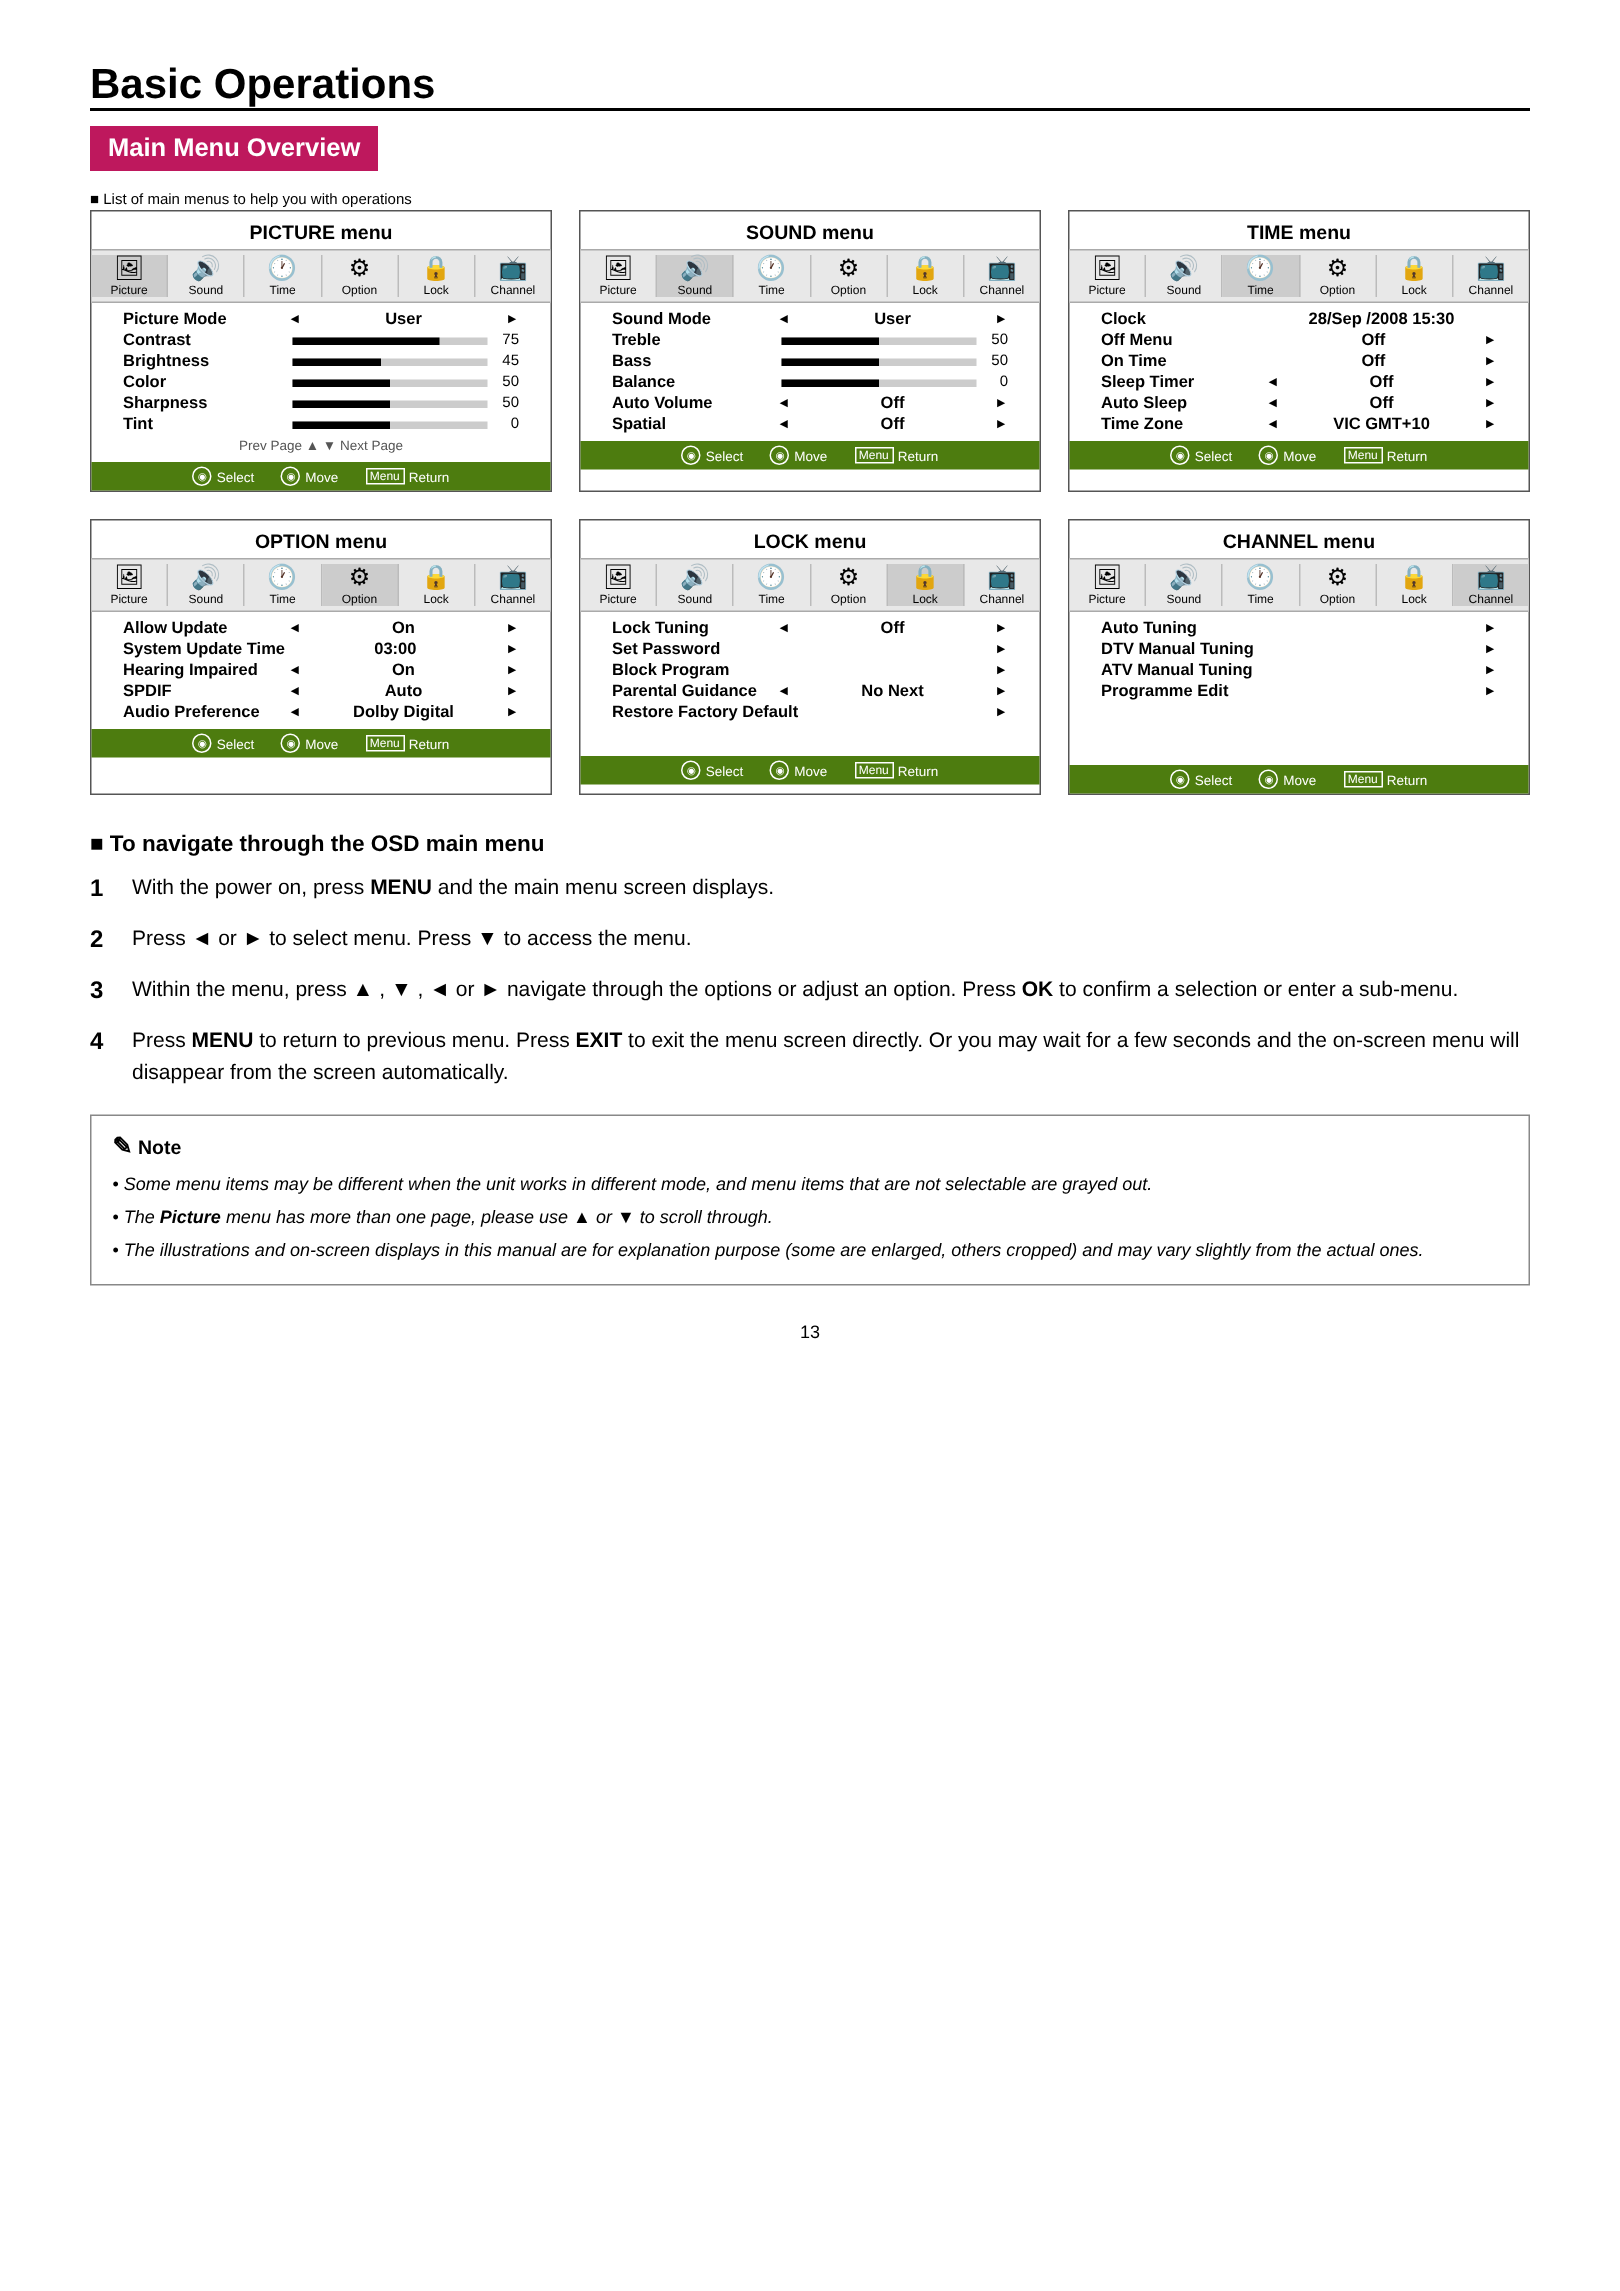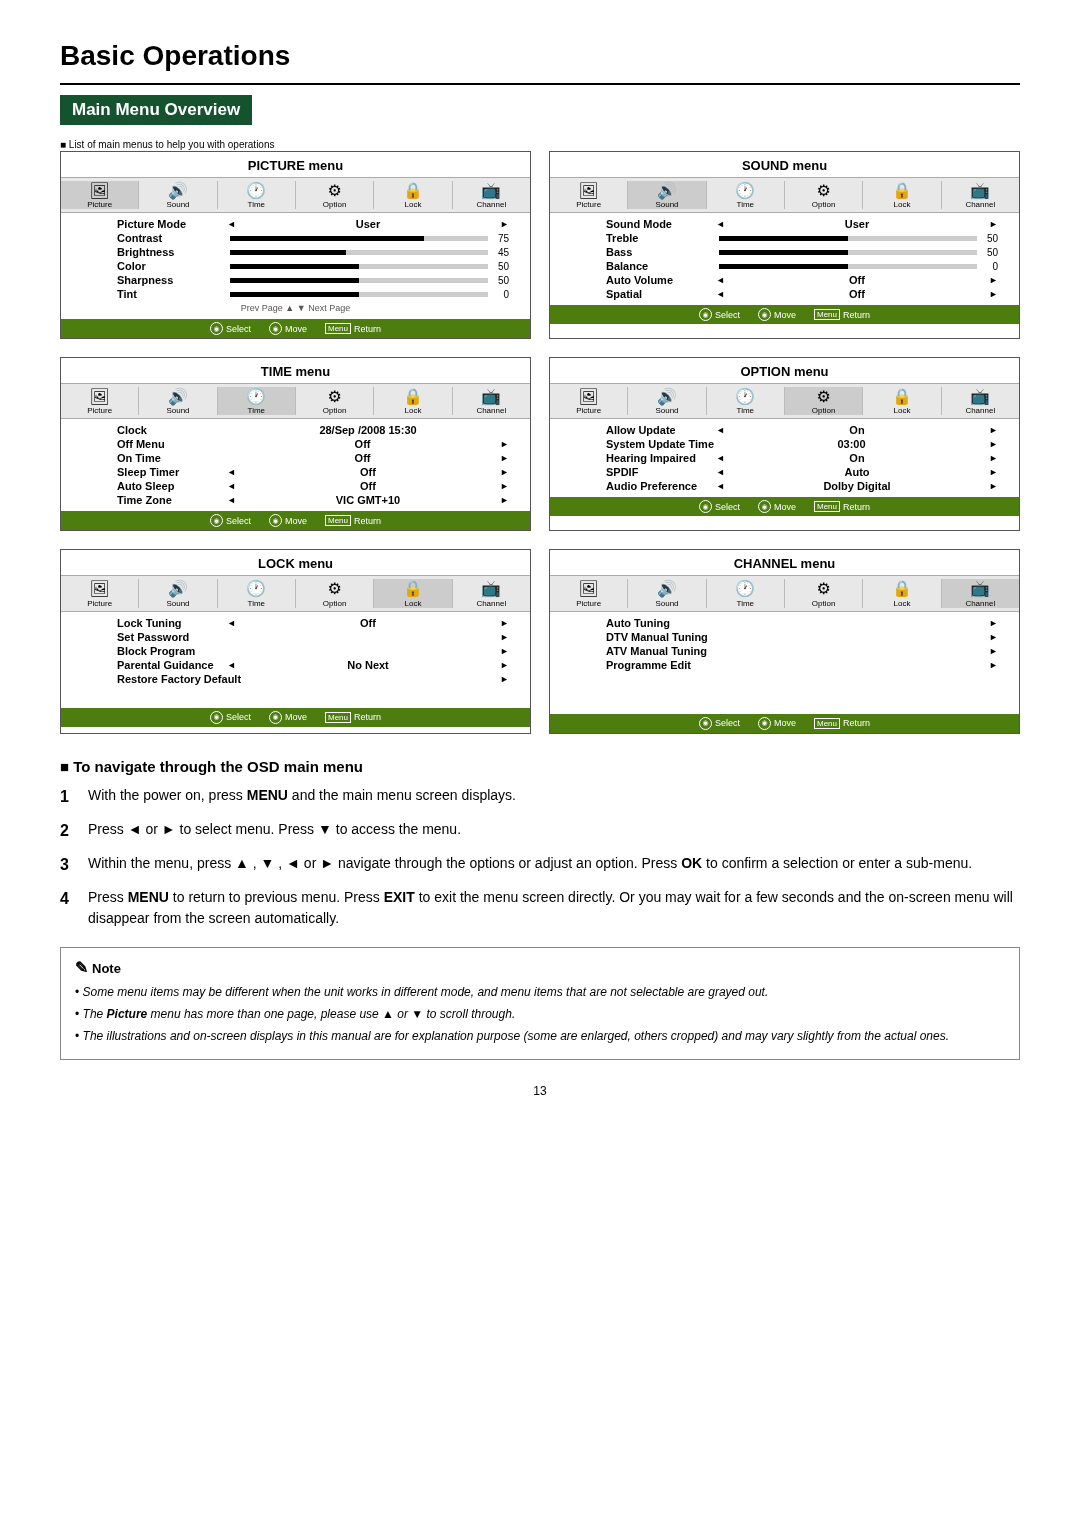--- a/index.html
+++ b/index.html
@@ -10,42 +10,42 @@
       width: 1080px;
       min-height: 1527px;
       padding: 40px 60px;
       font-size: 14px;
     }
     h1.page-title {
       font-size: 28px;
       font-weight: bold;
       margin-bottom: 10px;
       border-bottom: 2px solid #000;
-      padding-bottom: 11px;
+      padding-bottom: 0;
     }
     .section-header {
-      background: #14532d;
+      background: #be185d;
       color: #fff;
       font-size: 17px;
       font-weight: bold;
       padding: 5px 12px;
       display: inline-block;
       margin-bottom: 14px;
     }
     .list-header {
       font-size: 10px;
       font-weight: normal;
       margin-bottom: 1px;
     }
     .list-header::before {
       content: '■ ';
     }
     .menus-grid {
       display: grid;
-      grid-template-columns: 1fr 1fr;
+      grid-template-columns: 1fr 1fr 1fr;
       gap: 18px;
       margin-bottom: 24px;
     }
     .menu-box {
       border: 1.5px solid #555;
       padding: 0;
     }
     .menu-box-title {
       text-align: center;
       font-weight: bold;
@@ -75,23 +75,21 @@
       font-size: 16px;
       line-height: 1.2;
     }
     
     .menu-content {
       padding: 4px 8px 4px 8px;
       font-size: 11px;
     }
     .menu-row {
       display: flex;
-      align-items: center;
       padding: 1px 13px;
-      margin-left: 35px;
     }
     .menu-row-label {
       font-weight: bold;
       min-width: 110px;
       font-size: 11px;
     }
     .menu-row-value {
       flex: 1;
       text-align: center;
       font-weight: bold;

